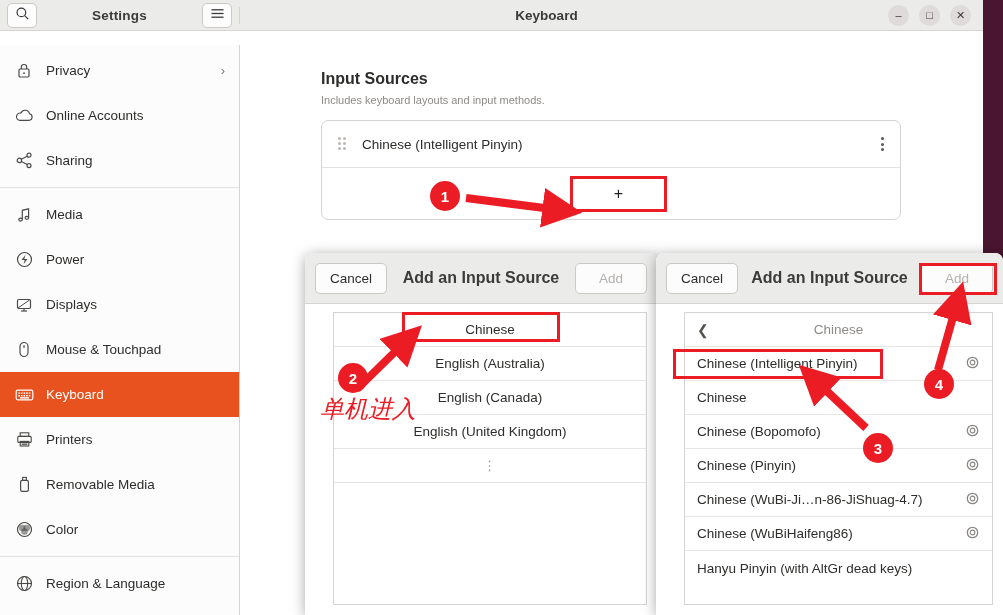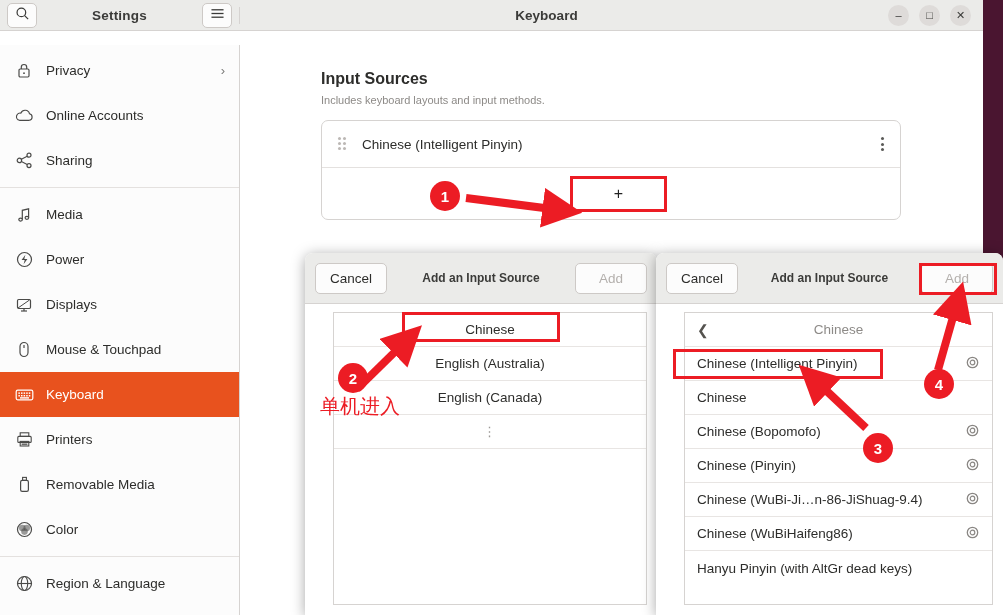--- a/index.html
+++ b/index.html
@@ -177,21 +177,21 @@
     height: 31px; min-width: 72px;
     border: 1px solid #cdc9c6; border-radius: 5px;
     background: #fcfcfc;
     font-size: 13.5px; color: #2d2d2b;
     display: flex; align-items: center; justify-content: center;
     padding: 0 12px;
   }
   .dlg-btn.disabled { color: #b4b0ad; }
   .dlg-title {
     flex: 1; text-align: center;
-    font-size: 12px; font-weight: bold; color: #3b3b39;
+    font-size: 16px; font-weight: bold; color: #3b3b39;
   }
   .dlg-body { padding: 8px 10px 10px 28px; height: 311px; }
   .listbox {
     border: 1px solid #d6d3d1;
     background: #fff;
     height: 100%;
     overflow: hidden;
   }
   .lrow {
     height: 34px;
@@ -223,23 +223,24 @@
     width: 30px; height: 30px; border-radius: 50%;
     background: #ec1c24; color: #fff;
     font-size: 15px; font-weight: bold;
     display: flex; align-items: center; justify-content: center;
     font-family: "Liberation Sans", sans-serif;
   }
   .hlbox { position: absolute; border: 3px solid #ec1c24; }
   .cn-note {
     position: absolute;
     color: #ec1c24;
-    font-size: 20px;
+    font-size: 24px;
     font-family: "DejaVu Sans", sans-serif;
     white-space: nowrap;
+    font-style: italic;
   }
   .ovl { position: absolute; left: 0; top: 0; width: 1003px; height: 615px; pointer-events: none; }
 </style>
 </head>
 <body>
 
 <div id="root">
 
   <div class="window">
 
@@ -483,20 +484,23 @@
       <div class="listbox">
         <div class="lrow center">
           <span>Chinese</span>
         </div>
         <div class="lrow center">
           <span>English (Australia)</span>
         </div>
         <div class="lrow center">
           <span>English (Canada)</span>
         </div>
+        <div class="lrow center">
+          <span>English (United Kingdom)</span>
+        </div>
         <div class="ellipsis-row">⋮</div>
       </div>
     </div>
   </div>
 
   <div class="dialog dlg-right">
     <div class="dlg-head">
       <div class="dlg-btn">
         <span>Cancel</span>
       </div>
@@ -535,21 +539,21 @@
         <div class="lrow">
           <span>Chinese (Pinyin)</span>
           <span class="gear">
             <svg width="15" height="15" viewBox="0 0 15 15">
                 <circle cx="7.5" cy="7.5" r="5.2" fill="none" stroke="#8a8784" stroke-width="1.3"></circle>
                 <circle cx="7.5" cy="7.5" r="2.3" fill="none" stroke="#8a8784" stroke-width="1.2"></circle>
               </svg>
           </span>
         </div>
         <div class="lrow">
-          <span>Chinese (WuBi-Ji…n-86-JiShuag-9.4)</span>
+          <span>Chinese (WuBi-Ji…n-86-JiShuag-4.7)</span>
           <span class="gear">
             <svg width="15" height="15" viewBox="0 0 15 15">
                 <circle cx="7.5" cy="7.5" r="5.2" fill="none" stroke="#8a8784" stroke-width="1.3"></circle>
                 <circle cx="7.5" cy="7.5" r="2.3" fill="none" stroke="#8a8784" stroke-width="1.2"></circle>
               </svg>
           </span>
         </div>
         <div class="lrow">
           <span>Chinese (WuBiHaifeng86)</span>
           <span class="gear">

